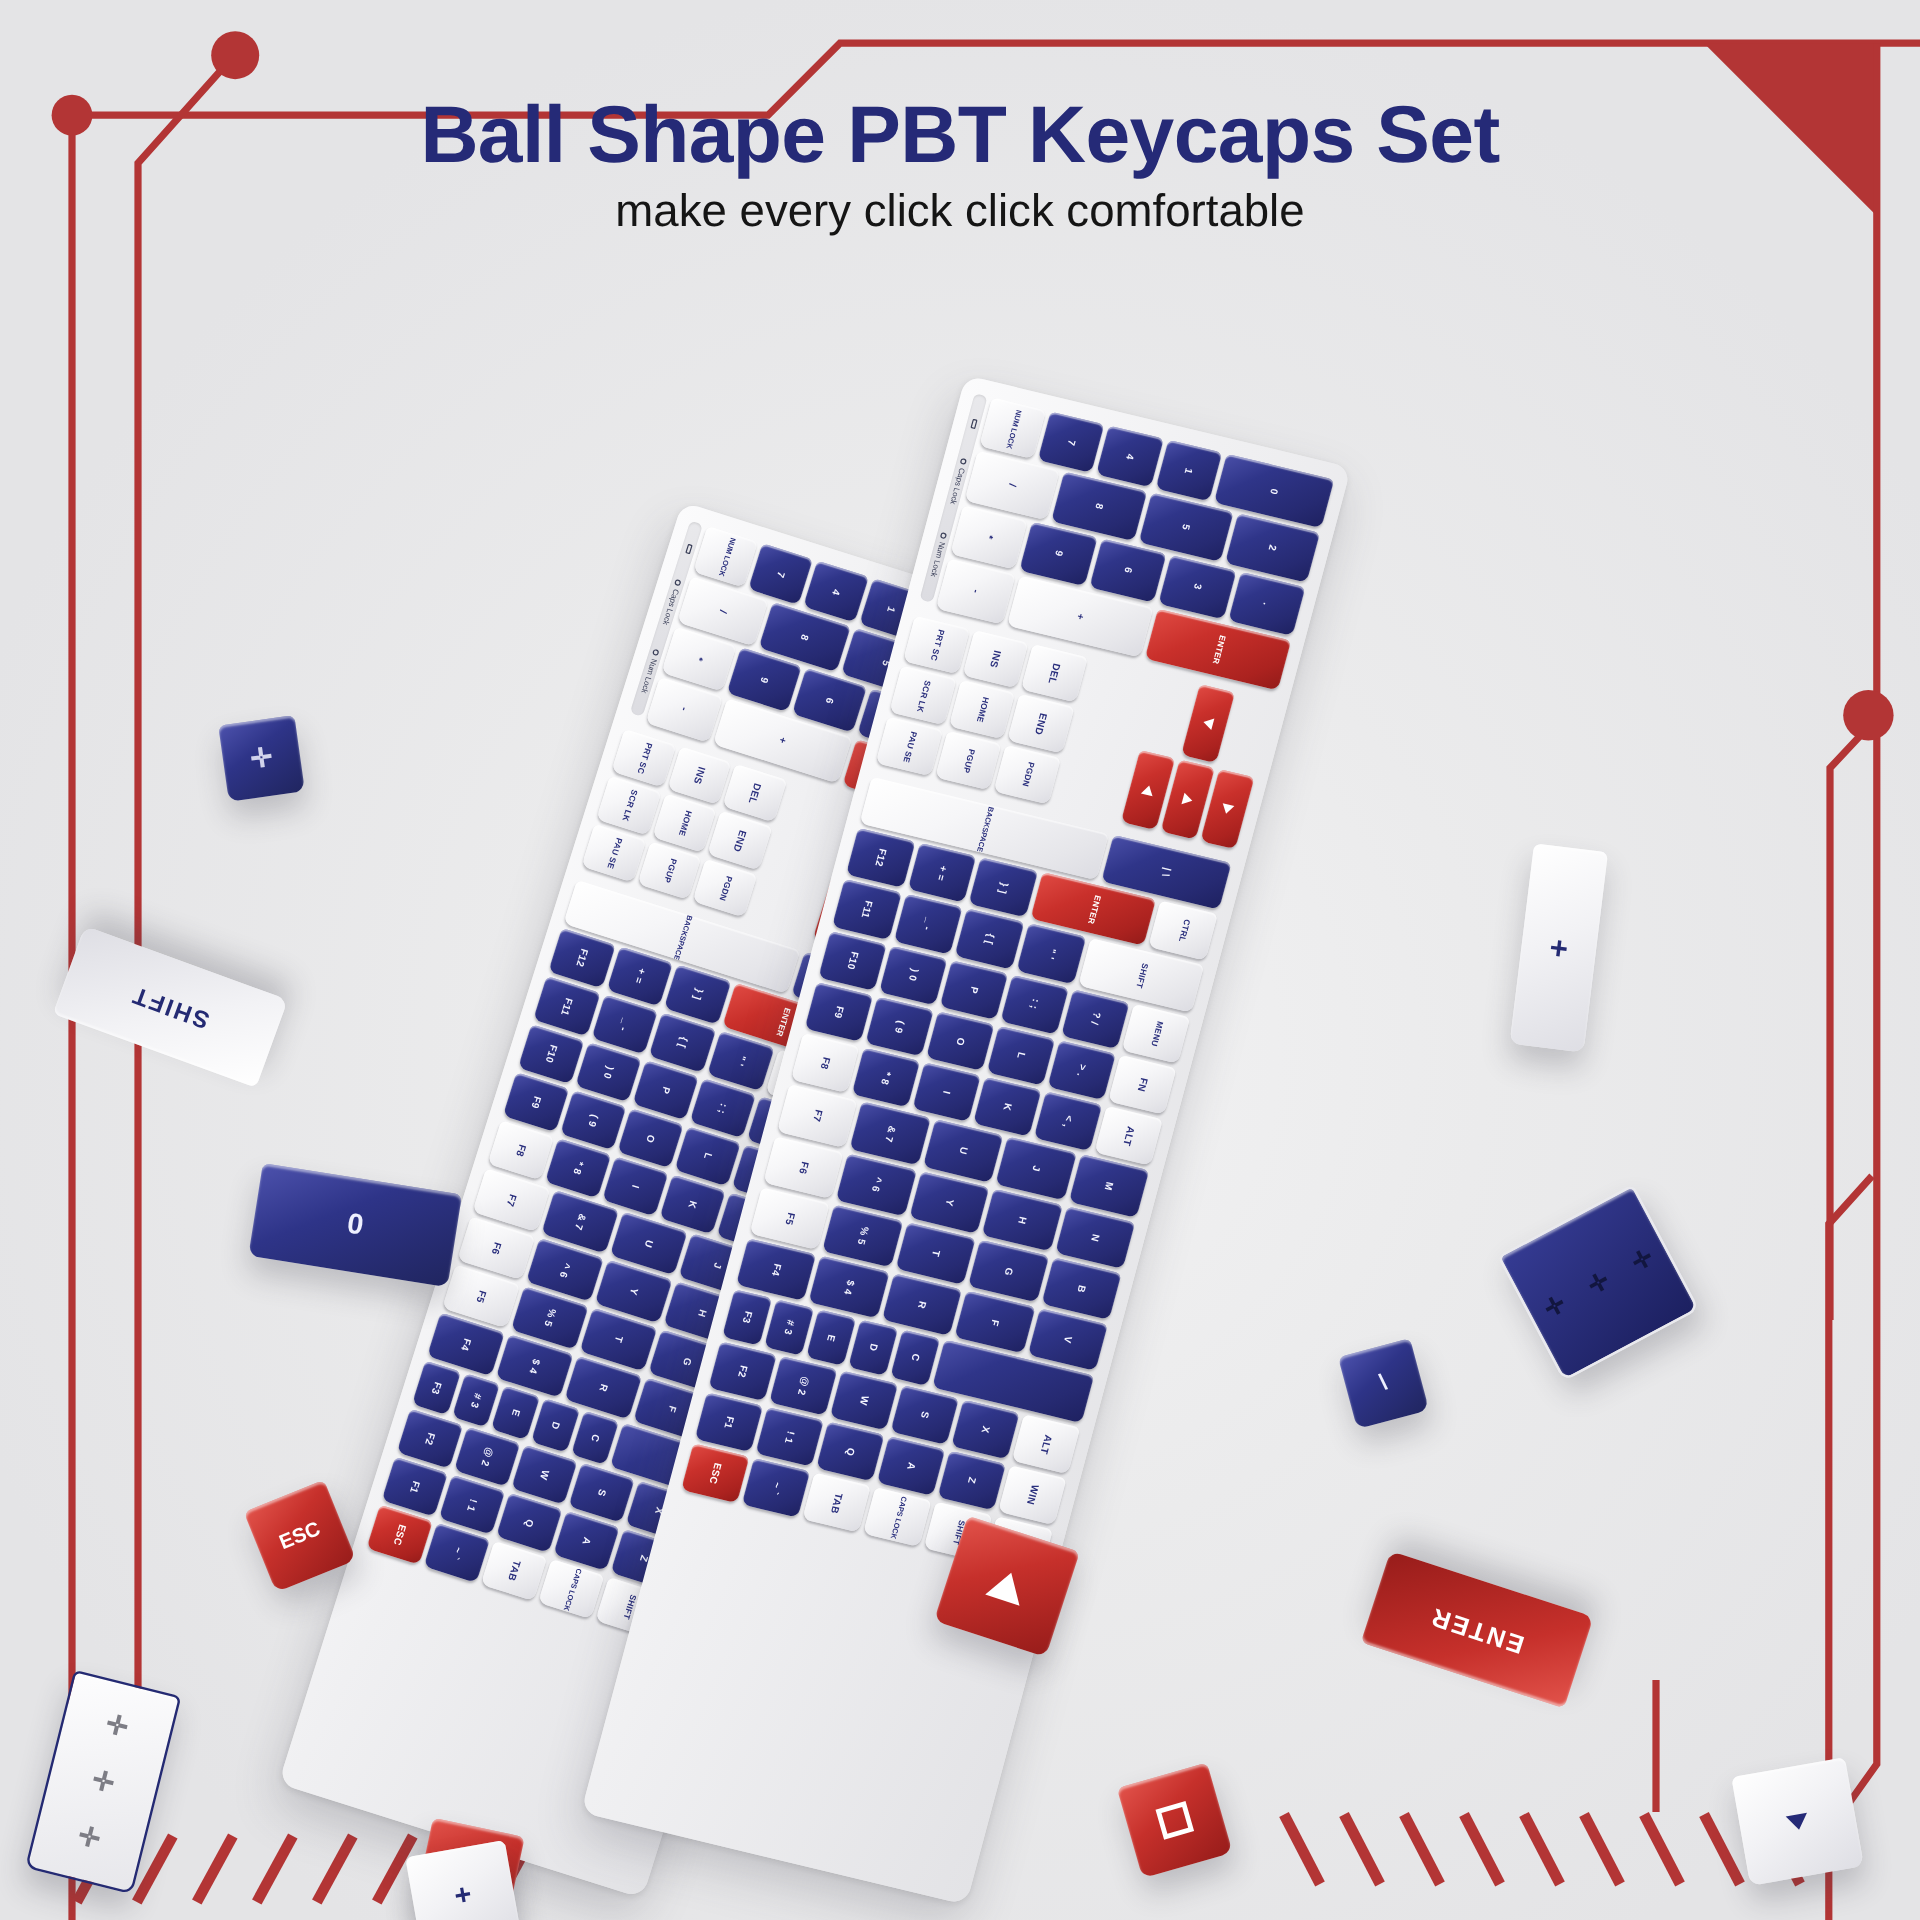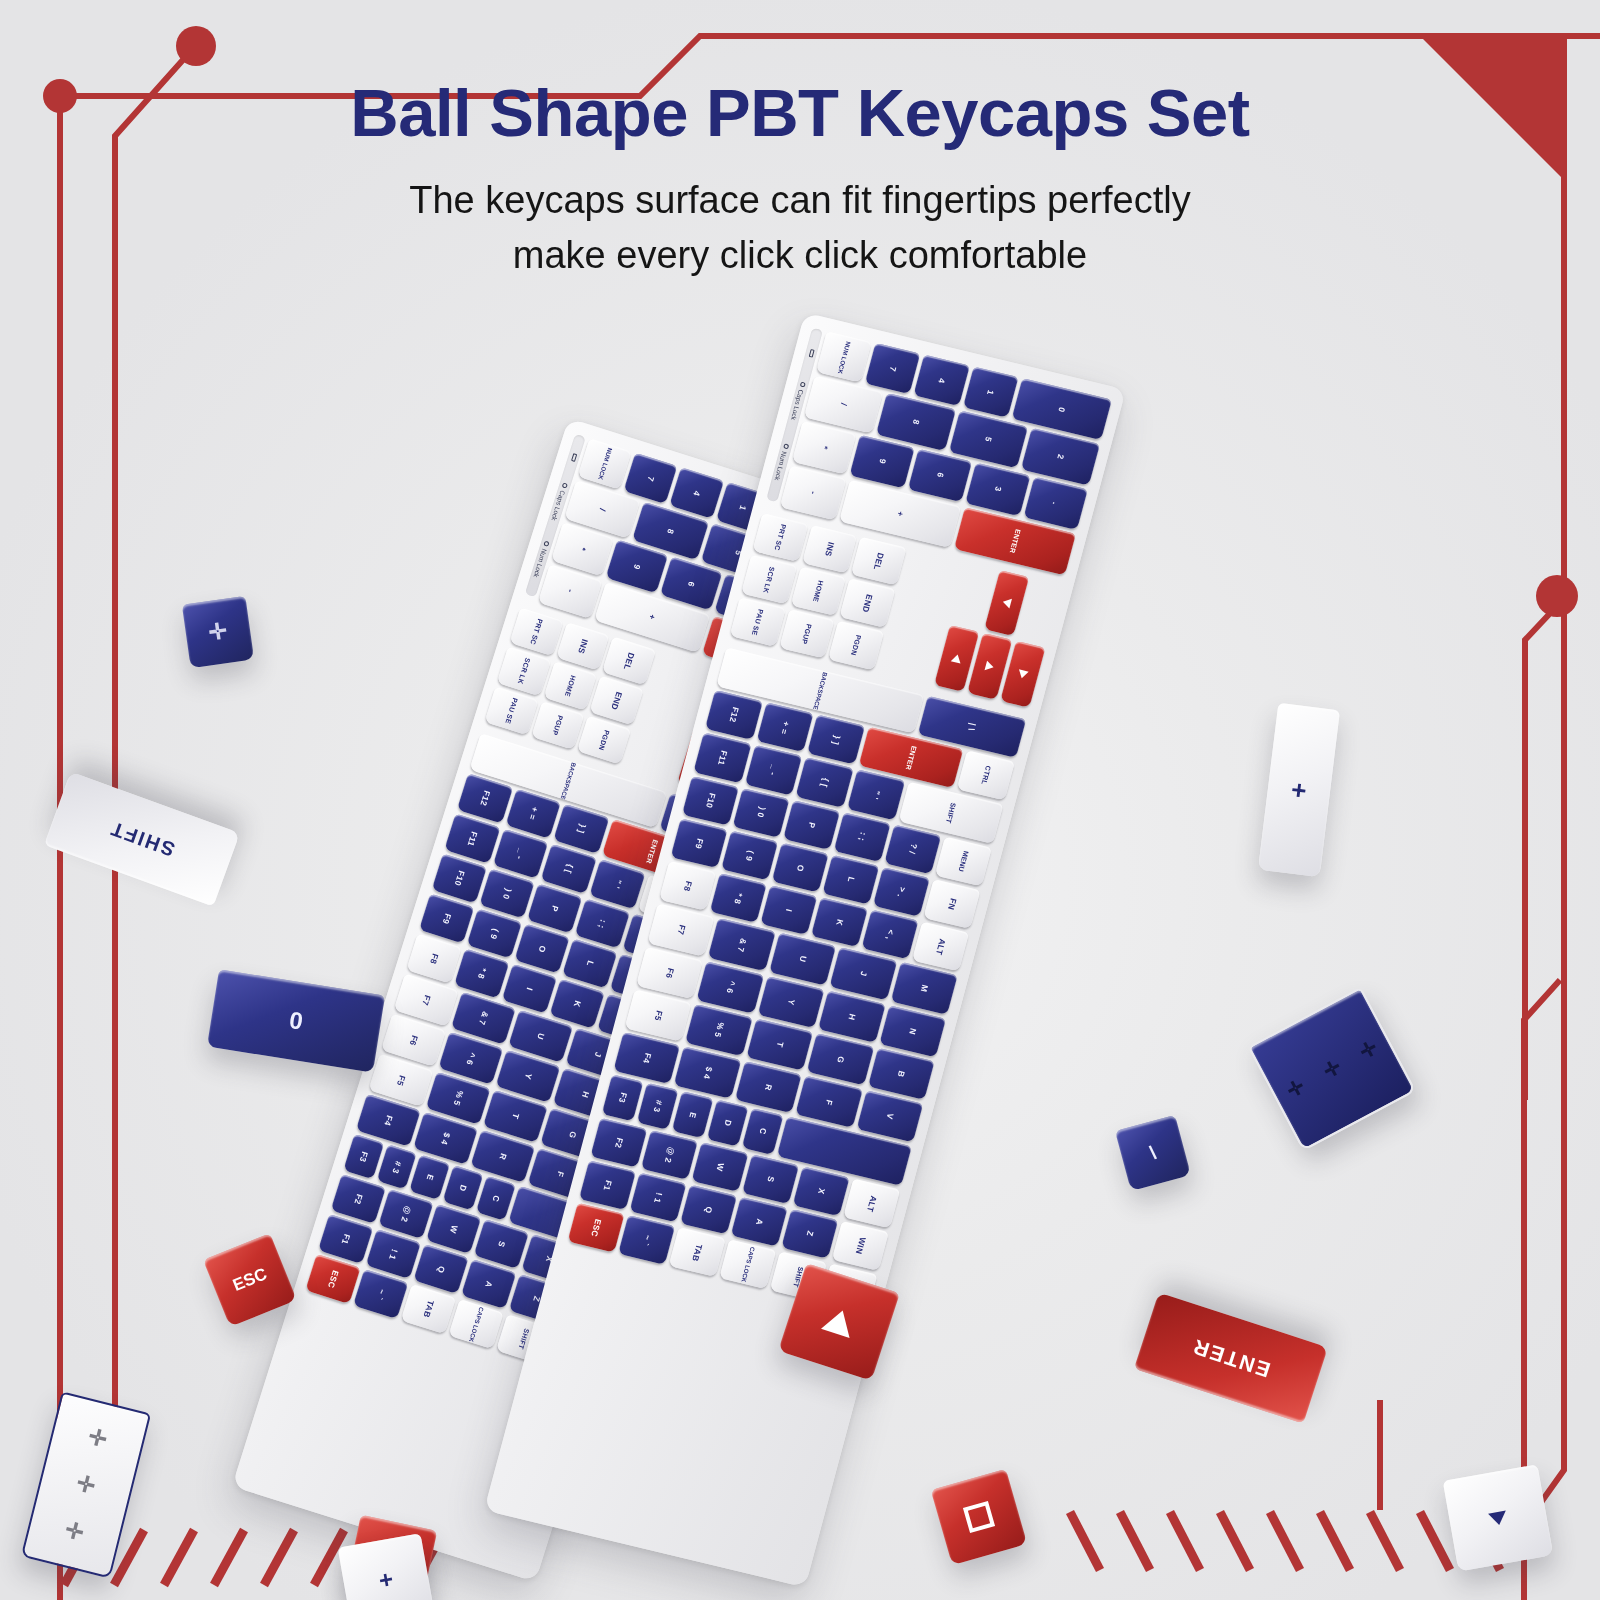--- a/index.html
+++ b/index.html
@@ -135,21 +135,20 @@
       <line x1="1300" y1="1570" x2="1270" y2="1512"></line>
         <line x1="1350" y1="1570" x2="1320" y2="1512"></line>
       <line x1="1400" y1="1570" x2="1370" y2="1512"></line>
         <line x1="1450" y1="1570" x2="1420" y2="1512"></line>
       <line x1="1500" y1="1570" x2="1470" y2="1512"></line>
     </g>
   </svg>
 
   <div class="head-wrap">
     <div id="title">Ball Shape PBT Keycaps Set</div>
-    <div class="sub">The keycaps surface can fit fingertips perfectly</div>
     <div class="sub" style="margin-top:2px">make every click click comfortable</div>
   </div>
 
   <div class="kbd" id="kbd-left">
     <div id="kb-left-body">
         <div style="display: flex; gap: 4px; margin-bottom: 10px;">
           <div class="ind-strip" style="height: 168px;">
             <div class="ind">
               <span class="led"></span>
               <span>Num Lock</span>

